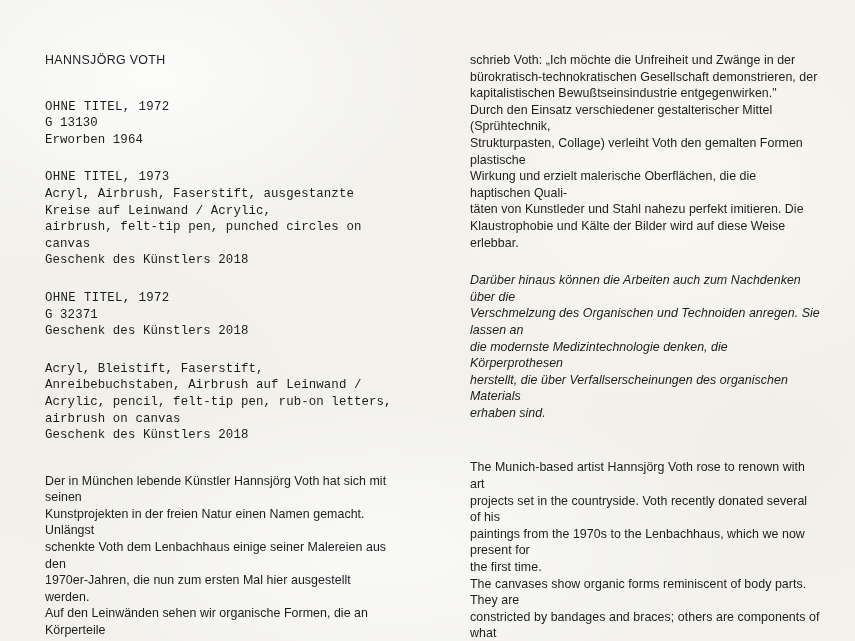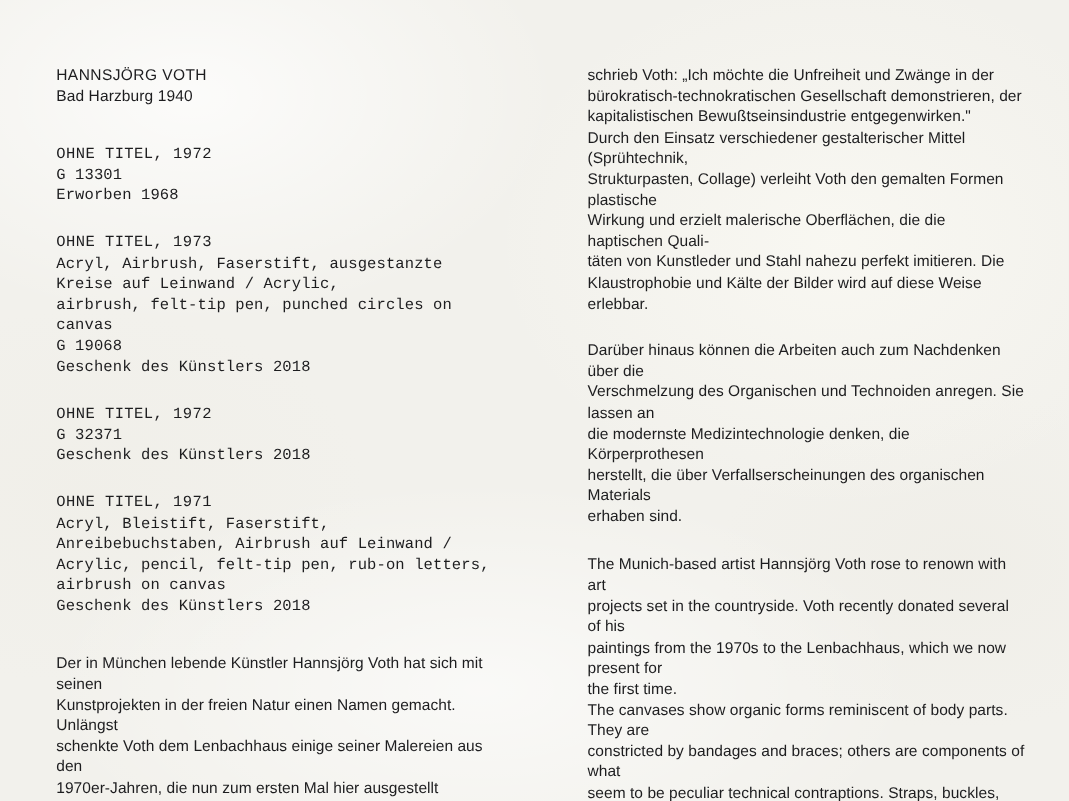--- a/index.html
+++ b/index.html
@@ -78,61 +78,58 @@
   
   .credit-header { margin-bottom: 30px; }
 
   .works-list { margin-bottom: 0; font-family: Liberation Mono, monospace; }
 
   .work-entry { margin-bottom: 21px; }
 
   .body-text-group { margin-top: 29px; }
 
   .right-group-1 { }
-  .right-group-2 { margin-bottom: 22px; }
+  .right-group-2 { margin-bottom: 38px; font-style: italic; }
   .right-group-3 { margin-bottom: 17px; }
 </style>
 </head>
 <body>
 
 <div class="paper-grain"></div>
 
 <div class="sheet">
 
   <div class="column column-left">
 
     <div class="block credit-header">
       <div class="line title-line">HANNSJÖRG VOTH</div>
-      <div class="line">Bad Harzburg 1940</div>
     </div>
 
     <div class="block works-list">
 
       <div class="work-entry">
         <div class="line title-line">OHNE TITEL, 1972</div>
-        <div class="line">G 13301</div>
-        <div class="line">Erworben 1968</div>
+        <div class="line">G 13130</div>
+        <div class="line">Erworben 1964</div>
       </div>
 
       <div class="work-entry">
         <div class="line title-line">OHNE TITEL, 1973</div>
         <div class="line">Acryl, Airbrush, Faserstift, ausgestanzte Kreise auf Leinwand / Acrylic,
 airbrush, felt-tip pen, punched circles on canvas</div>
-        <div class="line">G 19068</div>
         <div class="line">Geschenk des Künstlers 2018</div>
       </div>
 
       <div class="work-entry">
         <div class="line title-line">OHNE TITEL, 1972</div>
         <div class="line">G 32371</div>
         <div class="line">Geschenk des Künstlers 2018</div>
       </div>
 
       <div class="work-entry">
-        <div class="line title-line">OHNE TITEL, 1971</div>
         <div class="line">Acryl, Bleistift, Faserstift, Anreibebuchstaben, Airbrush auf Leinwand /
 Acrylic, pencil, felt-tip pen, rub-on letters, airbrush on canvas</div>
         <div class="line">Geschenk des Künstlers 2018</div>
       </div>
 
     </div>
 
     <div class="block body-text-group">
       <div class="para">Der in München lebende Künstler Hannsjörg Voth hat sich mit seinen
 Kunstprojekten in der freien Natur einen Namen gemacht. Unlängst

